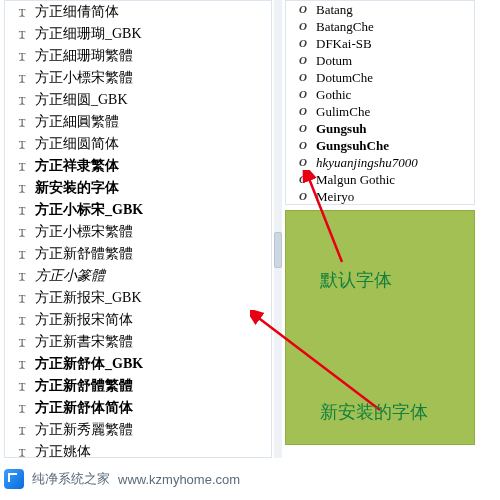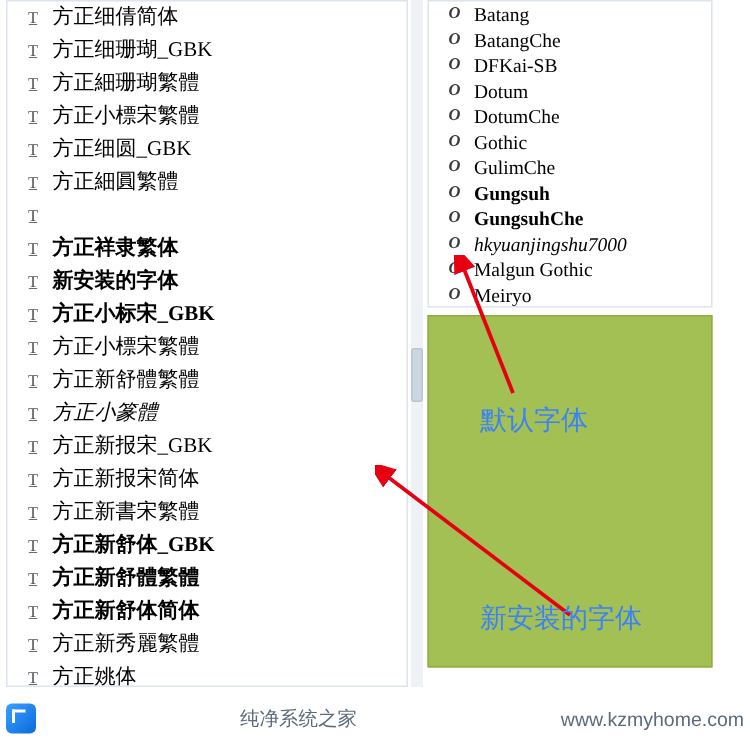--- a/index.html
+++ b/index.html
@@ -10,23 +10,23 @@
   .greenbox{position:absolute;left:285px;top:210px;width:190px;height:235px;background:#a3c055;border:1px solid #8fae3f}
   .font-row{height:22px;line-height:22px;padding-left:10px;display:flex;align-items:center;font-size:14px;color:#000}
   .fi{width:14px;text-align:center;font-size:11px;color:#555;margin-right:6px;font-family:"Times New Roman",serif}
   .fi.o{font-style:italic;font-weight:bold;color:#3a3a3a}
   .fname{font-family:SimSun,"Songti SC",serif;font-size:14px}
   .fname.bold{font-weight:bold}
   .fname.italic{font-style:italic;font-family:Liberation Mono, monospace}
   .fname.en{font-family:"Times New Roman",serif;font-size:13px}
   .scrollbar{position:absolute;left:274px;top:0;width:8px;height:458px;background:#eef2f6}
   .scroll-thumb{position:absolute;left:0;top:232px;width:8px;height:36px;background:#cdd7e1;border:1px solid #b8c6d4;border-radius:2px}
-  .annot{position:absolute;font-size:18px;color:#3b82f6;font-family:SimSun,"Songti SC",serif;pointer-events:none}
+  .annot{position:absolute;font-size:18px;color:#15803d;font-family:SimSun,"Songti SC",serif;pointer-events:none}
   .arrow{position:absolute;pointer-events:none}
-  .footer{position:absolute;left:4px;top:460px;right:4px;height:38px;background:#fff;display:flex;align-items:center;justify-content:space-between;gap:8px;font-size:13px;color:#5b6b7a}
+  .footer{position:absolute;left:4px;top:460px;right:4px;height:38px;background:#fff;display:flex;align-items:center;justify-content:flex-start;gap:8px;font-size:13px;color:#5b6b7a}
   .footer .logo{width:20px;height:20px;border-radius:4px;background:linear-gradient(135deg,#3aa0ff,#0b6adb);position:relative}
   .footer .logo:before{content:"";position:absolute;left:4px;top:4px;width:7px;height:7px;border:2px solid #fff;border-right:0;border-bottom:0}
 </style>
 </head>
 <body>
 
 <div class="pane pane-left">
   <div id="left-list">
       <div class="font-row">
         <span class="fi">T̲</span>
@@ -47,20 +47,21 @@
       <div class="font-row">
         <span class="fi">T̲</span>
         <span class="fname ">方正细圆_GBK</span>
       </div>
       <div class="font-row">
         <span class="fi">T̲</span>
         <span class="fname ">方正細圓繁體</span>
       </div>
       <div class="font-row">
         <span class="fi">T̲</span>
+        <span class="fname ">方正细圆简体</span>
       </div>
       <div class="font-row">
         <span class="fi">T̲</span>
         <span class="fname bold">方正祥隶繁体</span>
       </div>
       <div class="font-row">
         <span class="fi">T̲</span>
         <span class="fname bold">新安装的字体</span>
       </div>
       <div class="font-row">

